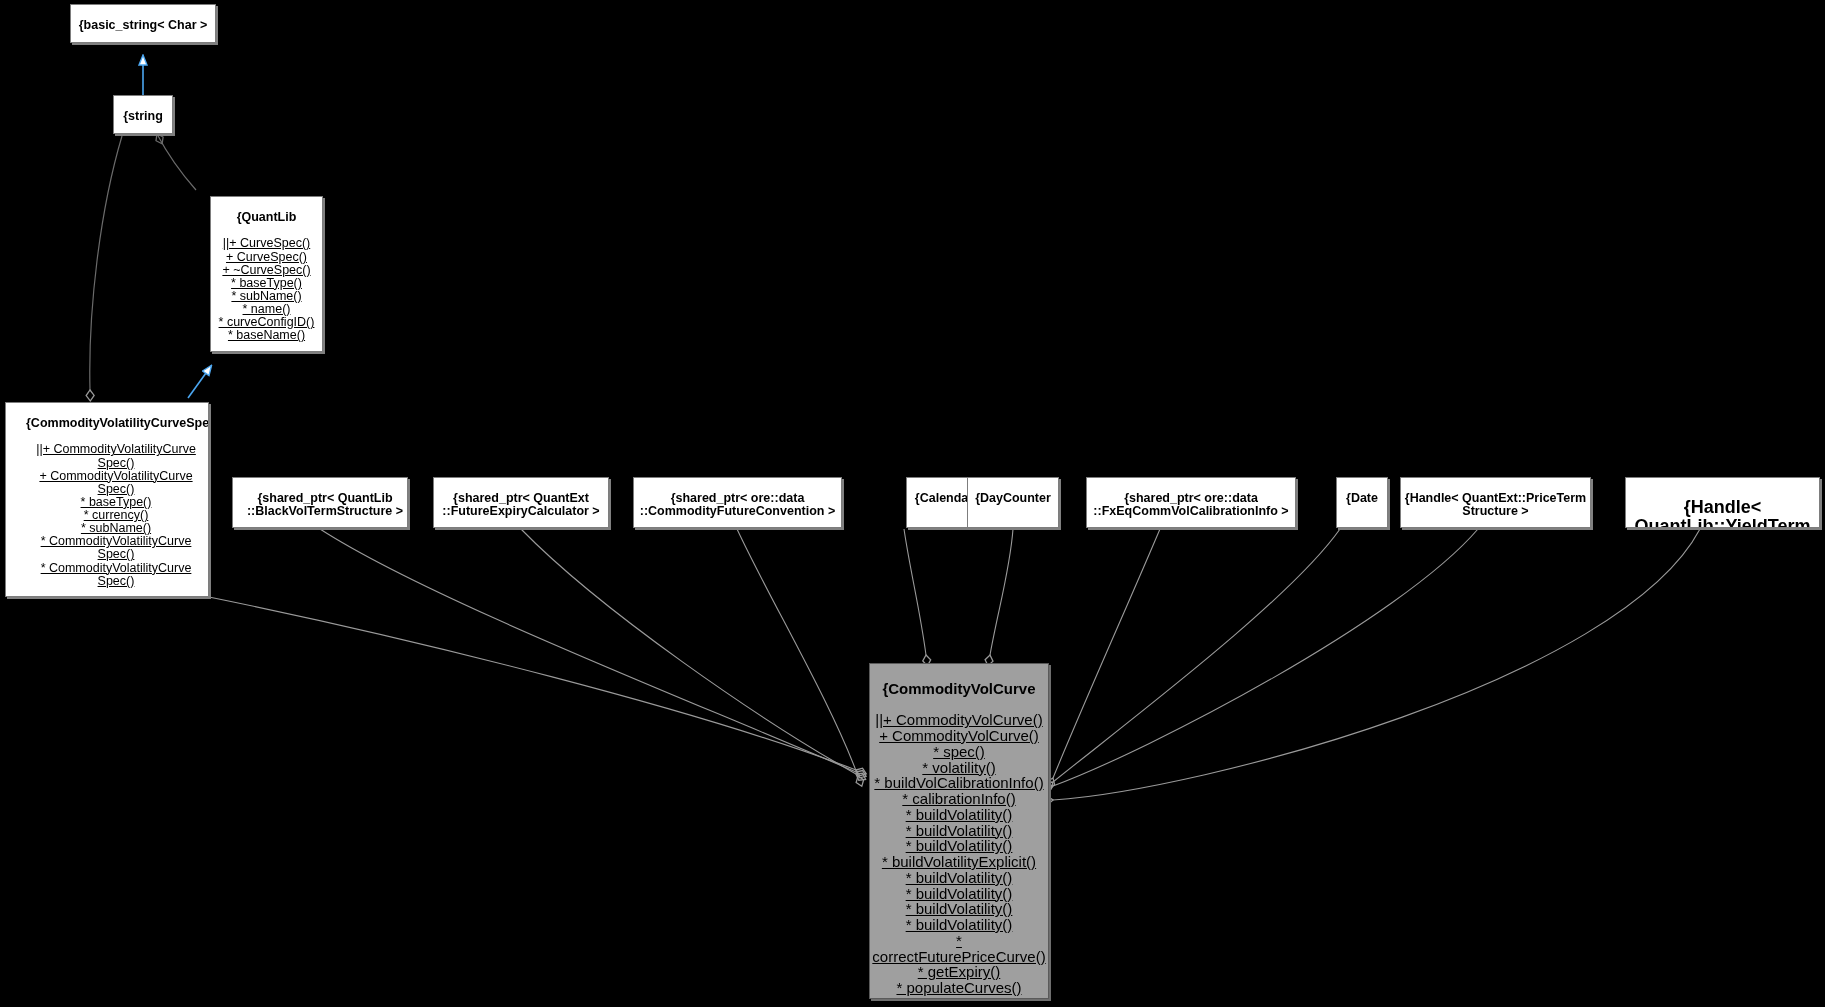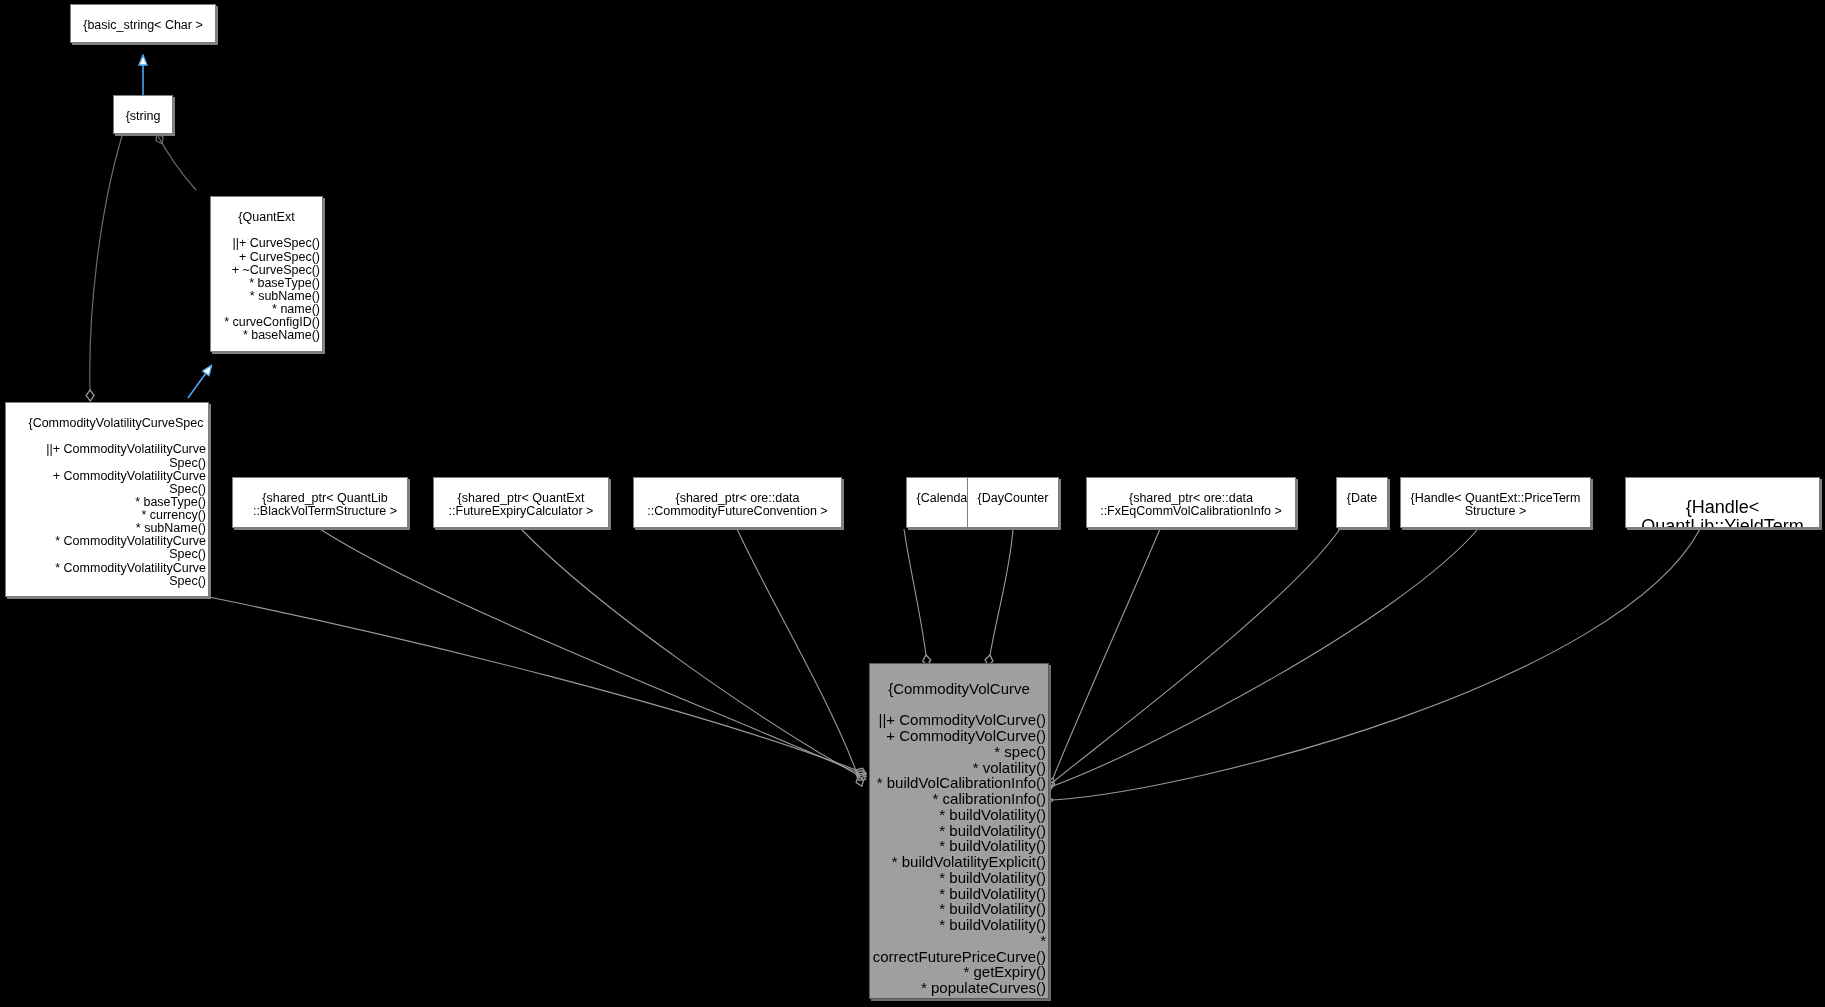--- a/index.html
+++ b/index.html
@@ -38,25 +38,27 @@
     padding: 1px 2px;
   }
   .node.focus {
     background: #9f9f9f;
     border: 1px solid #5a5a5a;
     box-shadow: 2px 2px 0 0 #6e6e6e;
   }
   .node .title {
     display: block;
     text-align: center;
+    font-weight: bold;
   }
   .node .members {
     display: block;
-    text-align: right;
+    text-align: center;
     white-space: pre-line;
+    text-decoration: underline;
   }
   .node .closer {
     display: block;
     text-align: center;
   }
 </style>
 </head>
 <body>
 
 <div id="canvas">
@@ -137,21 +139,21 @@
     
   </div>
 
   <div class="node" style="left: 113px; top: 95px; width: 60px; height: 39px; font-size: 12.5px;">
     <span class="title">{string</span>
     
     
   </div>
 
   <div class="node" style="left: 210px; top: 196px; width: 113px; height: 156px; font-size: 12.5px;">
-    <span class="title">{QuantExt</span>
+    <span class="title">{QuantLib</span>
     <span class="members">||+ CurveSpec()
 + CurveSpec()
 + ~CurveSpec()
 * baseType()
 * subName()
 * name()
 * curveConfigID()
 * baseName()</span>
     
   </div>

